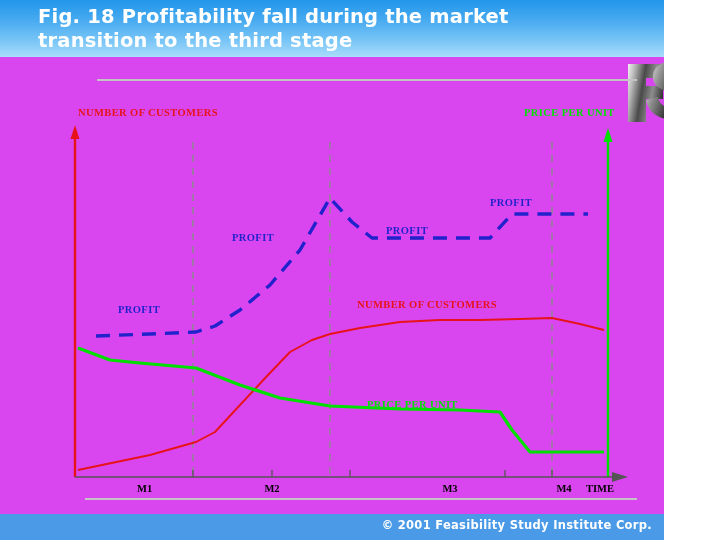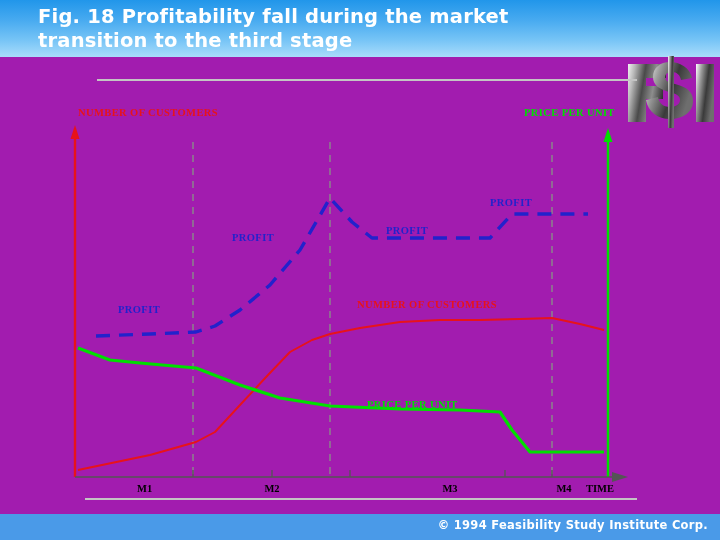--- a/index.html
+++ b/index.html
@@ -2,24 +2,24 @@
 <html><head>
 <meta charset="utf-8">
 <style>
   html, body {
     margin: 0;
     padding: 0;
     background: #ffffff;
   }
   #slide {
     position: relative;
-    width: 720px;
+    width: 664px;
     height: 540px;
     overflow: hidden;
-    background: #a21caf;
+    background: #d946ef;
     font-family: "Liberation Sans", sans-serif;
   }
 
   
   #title-banner {
     position: absolute;
     left: 0; top: 0;
     width: 720px;
     height: 57px;
     background: linear-gradient(to bottom, #2196ea 0%, #47aaf0 35%, #76c4f6 70%, #a9dcfb 100%);
@@ -169,15 +169,15 @@
     <text class="chart-label lbl-blue" x="490" y="206">PROFIT</text>
 
     <text class="axis-tick-label" x="137" y="492">M1</text>
     <text class="axis-tick-label" x="272" y="492" text-anchor="middle">M2</text>
     <text class="axis-tick-label" x="450" y="492" text-anchor="middle">M3</text>
     <text class="axis-tick-label" x="564" y="492" text-anchor="middle">M4</text>
     <text class="axis-tick-label" x="600" y="492" text-anchor="middle">TIME</text>
   </svg>
 
   <div id="footer-band"></div>
-  <div id="footer-text">© 1994 Feasibility Study Institute Corp.</div>
+  <div id="footer-text">© 2001 Feasibility Study Institute Corp.</div>
 
 </div>
 
 </body></html>

